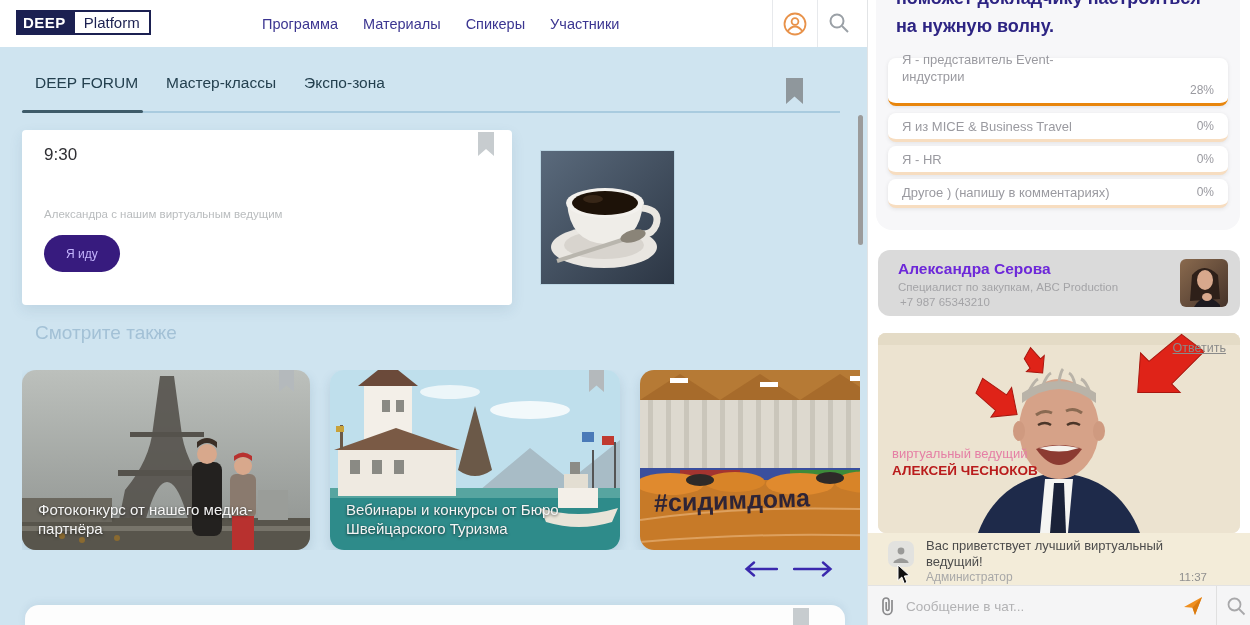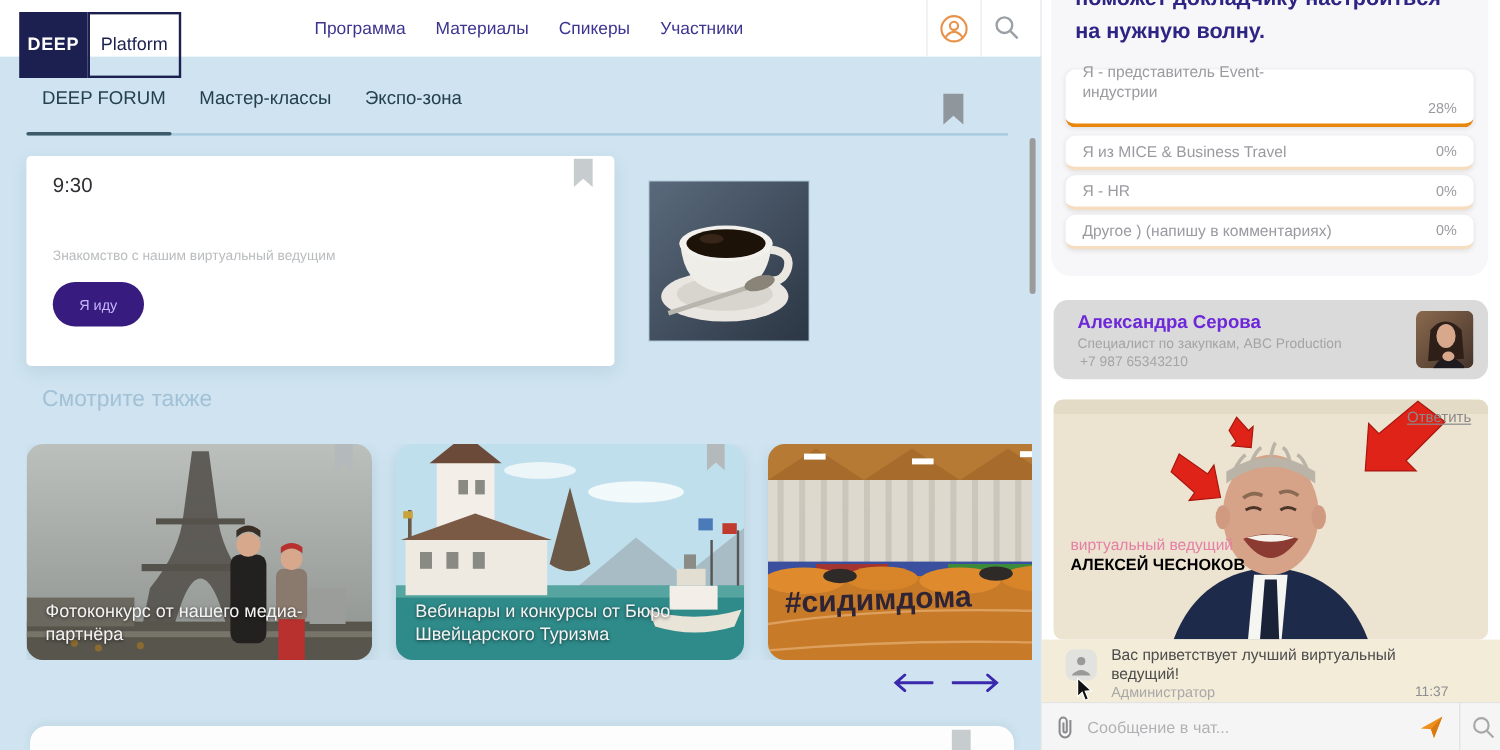--- a/index.html
+++ b/index.html
@@ -3,21 +3,21 @@
 <meta charset="utf-8">
 <style>
   * { margin:0; padding:0; box-sizing:border-box; }
   html,body { width:1250px; height:625px; overflow:hidden; font-family:"Liberation Sans", sans-serif; background:#fff; }
   .abs { position:absolute; }
   #stage { position:relative; width:1250px; height:625px; background:#fff; }
 
   
   #header { left:0; top:0; width:868px; height:47px; background:#fff; z-index:5; }
   #logo { left:16px; top:10px; display:flex; align-items:stretch; cursor:pointer; }
-  #logo .lg1 { background:#1b2051; color:#fff; font-weight:bold; font-size:15px; padding:19px 7px; letter-spacing:.5px; }
+  #logo .lg1 { background:#1b2051; color:#fff; font-weight:bold; font-size:15px; padding:4px 7px; letter-spacing:.5px; }
   #logo .lg2 { border:2px solid #1b2051; color:#1b2051; font-size:15px; padding:2px 9px; display:flex; align-items:center; }
   #mainnav { left:262px; top:0; height:47px; display:flex; align-items:center; gap:25px; }
   #mainnav .nav-item { font-size:14.5px; color:#3b3591; cursor:pointer; white-space:nowrap; }
   .hdr-divider { top:0; width:1px; height:47px; background:#e7e9ec; }
   #user-btn { left:783px; top:12px; width:24px; height:24px; cursor:pointer; }
   #search-btn { left:828px; top:12px; width:22px; height:22px; cursor:pointer; }
 
   
   #main { left:0; top:47px; width:868px; height:578px; background:#cfe4f0; overflow:hidden; }
   #panel-divider { left:867px; top:0; width:1px; height:625px; background:#e2e4e6; z-index:9; }
@@ -78,21 +78,21 @@
 
   #contact-card { left:10px; top:250px; width:362px; height:66px; background:#dadada; border-radius:12px; cursor:pointer; }
   #contact-name { left:20px; top:10px; font-size:15.5px; font-weight:bold; color:#6d28d9; }
   #contact-role { left:20px; top:31px; font-size:11.5px; color:#a4a4a7; }
   #contact-phone { left:22px; top:46px; font-size:11.5px; color:#a4a4a7; }
   #contact-avatar { right:12px; top:9px; width:48px; height:48px; border-radius:6px; overflow:hidden; }
 
   #video-card { left:10px; top:333px; width:362px; height:200px; border-radius:8px; overflow:hidden; background:#ece3d0; }
   #reply-link { right:14px; top:8px; font-size:12.5px; color:#8a8a8a; text-decoration:underline; cursor:pointer; z-index:4; }
   #vid-label1 { left:14px; top:113px; font-size:13px; color:#e57fa5; z-index:4; }
-  #vid-label2 { left:14px; top:130px; font-size:13.5px; font-weight:bold; color:#000000; z-index:4; }
+  #vid-label2 { left:14px; top:130px; font-size:13.5px; font-weight:bold; color:#b91c1c; z-index:4; }
 
   #msg-band { left:0; top:533px; width:382px; height:52px; background:#f3ecd9; }
   #msg-avatar { left:20px; top:8px; width:26px; height:26px; background:#e2e2df; border-radius:7px; }
   #msg-text { left:58px; top:5px; width:250px; font-size:13px; line-height:16px; color:#4c4c4c; }
   #msg-author { left:58px; top:37px; font-size:12px; color:#a8a8a8; }
   #msg-time { right:43px; top:38px; font-size:11.5px; color:#8f8f8f; }
 
   #chat-bar { left:0; top:585px; width:382px; height:40px; background:#f5f5f6; border-top:1px solid #e3e3e3; }
   #chat-attach { left:12px; top:9px; cursor:pointer; }
   #chat-input { left:38px; top:4px; width:255px; height:32px; border:none; background:transparent; outline:none; font-size:13.5px; color:#555; font-family:inherit; }
@@ -118,21 +118,21 @@
     <div id="tab-underline-track" class="abs"></div>
     <div id="tab-underline-active" class="abs"></div>
     <div id="tabs-bookmark" class="abs">
       <svg class="bm" width="17" height="26" viewBox="0 0 17 26">
           <path d="M0,0 h17 v26 l-8.5,-7.5 l-8.5,7.5 Z" fill="#8f979c"></path>
         </svg>
     </div>
 
     <div id="sched-card" class="abs">
       <div id="sched-time" class="abs">9:30</div>
-      <div id="sched-sub" class="abs">Знакомство с нашим виртуальный ведущим</div>
+      <div id="sched-sub" class="abs">Александра с нашим виртуальным ведущим</div>
       <button id="sched-btn" class="abs">Я иду</button>
       <div id="sched-bookmark" class="abs">
         <svg class="bm" width="16" height="24" viewBox="0 0 16 24">
             <path d="M0,0 h16 v24 l-8,-7 l-8,7 Z" fill="#c7ccCF"></path>
           </svg>
       </div>
     </div>
 
     <div id="coffee-img" class="abs">
       <svg width="133" height="133" viewBox="0 0 133 133">

